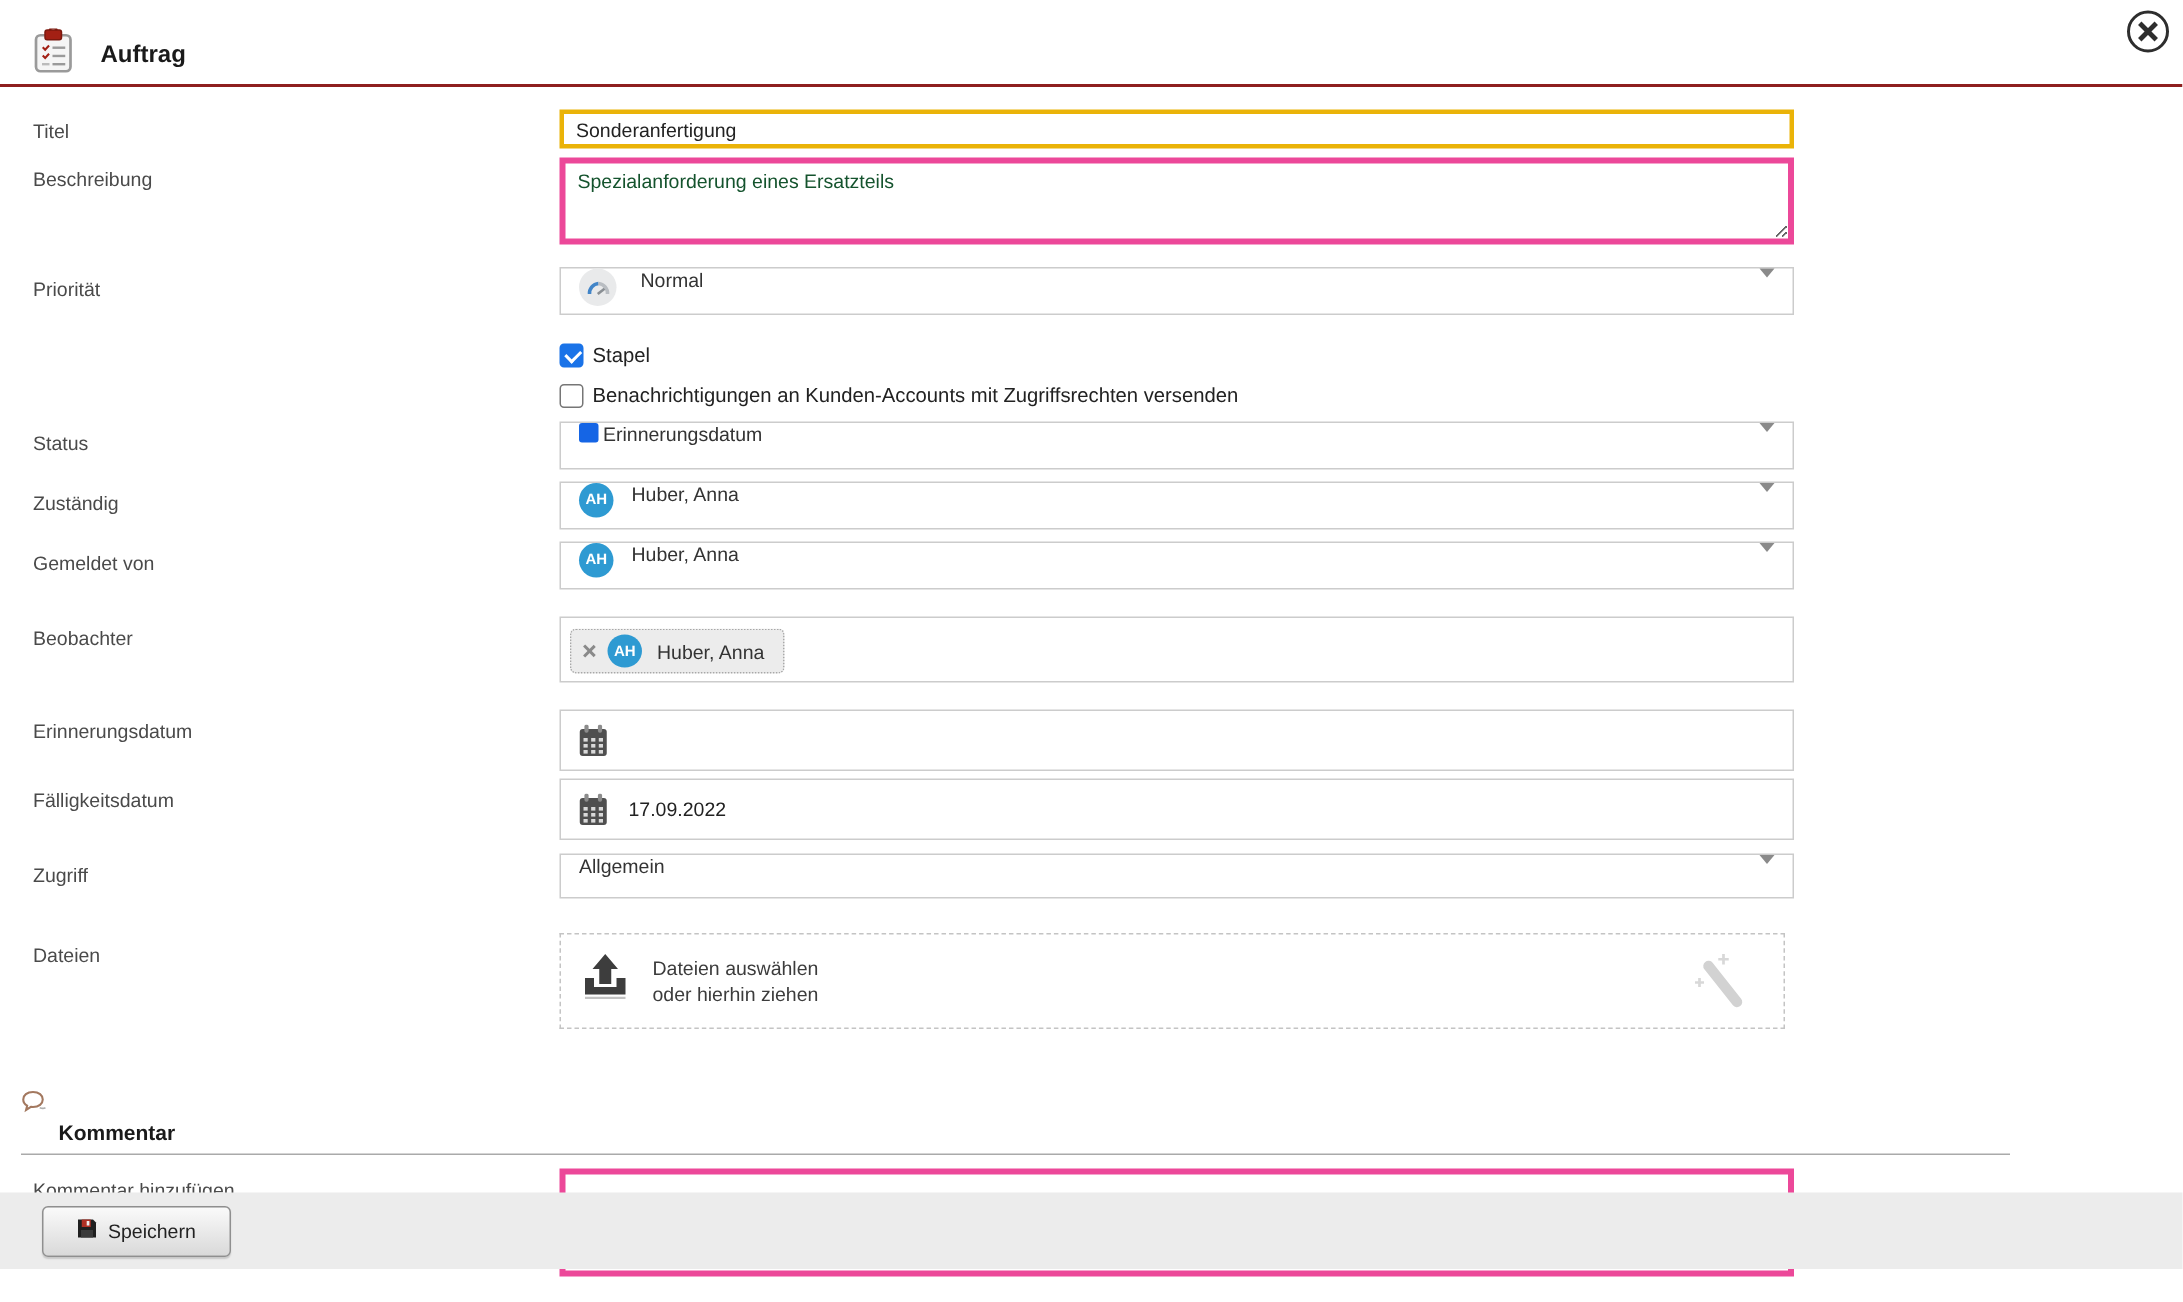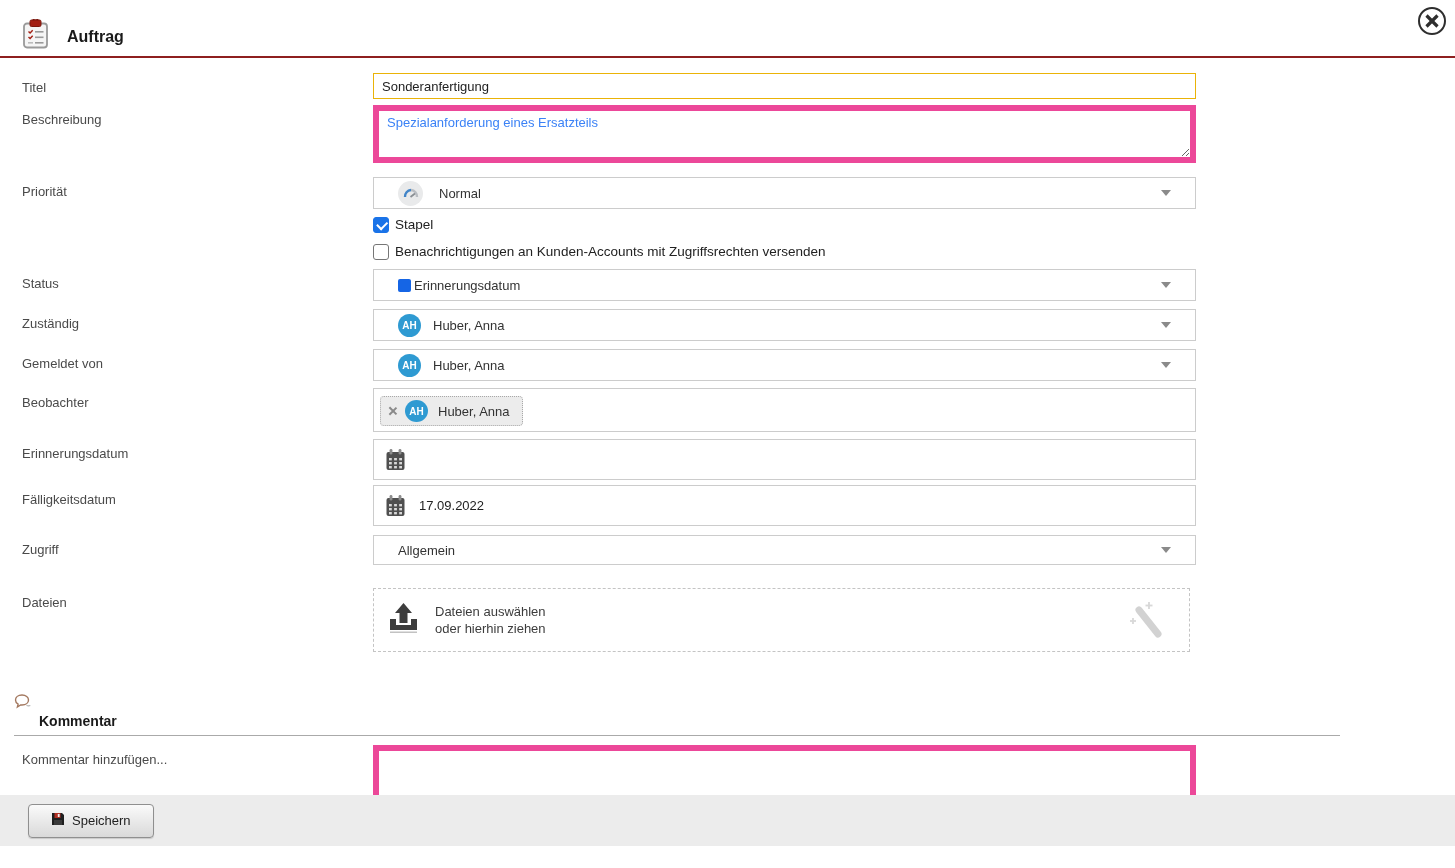--- a/index.html
+++ b/index.html
@@ -11,32 +11,32 @@
   .dlg-header .hdr-icon { position:absolute; left:22px; top:19px; }
   .dlg-title { position:absolute; left:67px; top:28px; font-size:16px; font-weight:bold; color:#1a1a1a; }
   .close-btn { position:absolute; right:8px; top:6px; width:30px; height:30px; cursor:pointer; background:none; border:none; padding:0; }
 
   
   .form { padding-top:15px; }
   .row { display:flex; padding-left:22px; }
   .row .lbl { width:351px; flex:0 0 351px; font-size:13px; color:#4a4a4a; padding-top:7px; }
   .row .ctl { width:823px; flex:0 0 823px; }
 
-  .gap6{margin-top:6px}.gap7{margin-top:7px}.gap8{margin-top:8px}.gap9{margin-top:9px}
+  .gap6{margin-top:6px}.gap7{margin-top:18px}.gap8{margin-top:8px}.gap9{margin-top:9px}
   .gap10{margin-top:10px}.gap23{margin-top:23px}.gap5{margin-top:5px}
 
-  input.text-input { width:100%; height:26px; border:1px solid #eab308; padding:0 8px;
+  input.text-input { width:100%; height:26px; border:3px solid #eab308; padding:0 8px;
                      font-size:13px; font-family:inherit; color:#222; background:#fff; }
-  textarea.ta { width:100%; border:6px solid #ec4899; padding:4px 8px; font-size:13px;
-                font-family:inherit; color:#3b82f6; resize:both; }
+  textarea.ta { width:100%; border:4px solid #ec4899; padding:4px 8px; font-size:13px;
+                font-family:inherit; color:#14532d; resize:both; }
   .ta-desc { height:58px; }
   .ta-comment { height:72px; }
 
-  .selectbox { position:relative; display:flex; align-items:center; width:100%;
-               border:1px solid #ccc; background:#fff; padding:0 24px; cursor:pointer; }
+  .selectbox { position:relative; display:flex; align-items:flex-start; width:100%;
+               border:1px solid #ccc; background:#fff; padding:0 12px; cursor:pointer; }
   .h32{height:32px}.h30{height:30px}.h41{height:41px}.h44{height:44px}
   .caret { margin-left:auto; width:0; height:0; border-left:5px solid transparent;
            border-right:5px solid transparent; border-top:6px solid #8a8a8a; }
   .sel-text { font-size:13px; color:#333; }
 
   .prio-circle { width:25px; height:25px; border-radius:50%; background:#e9eaeb;
                  display:flex; align-items:center; justify-content:center; margin-right:16px; }
 
   .status-square { width:13px; height:13px; background:#1565e5; border-radius:2px; margin-right:3px; }
 

